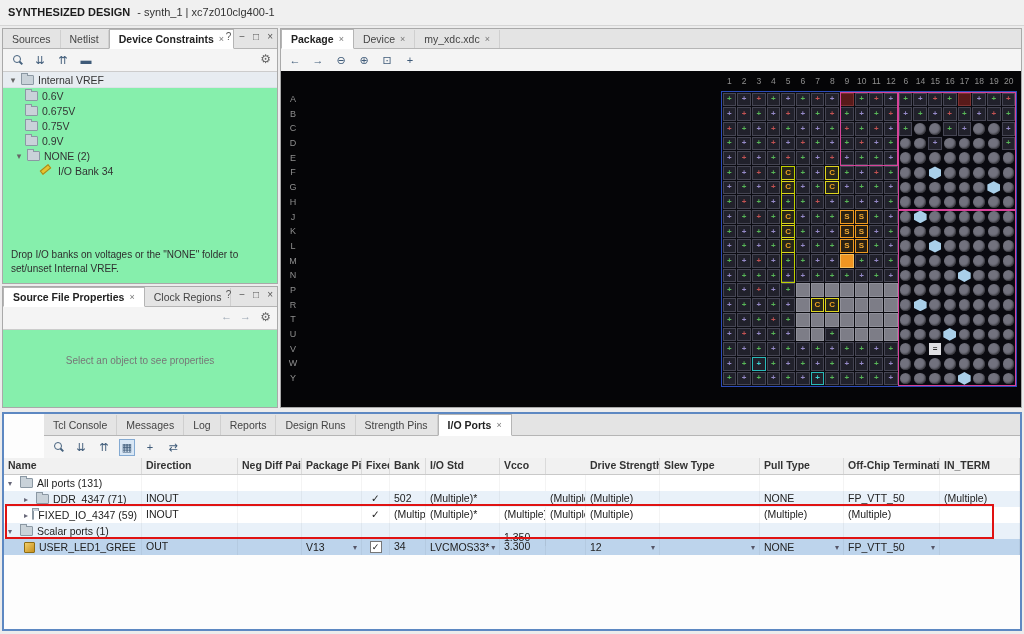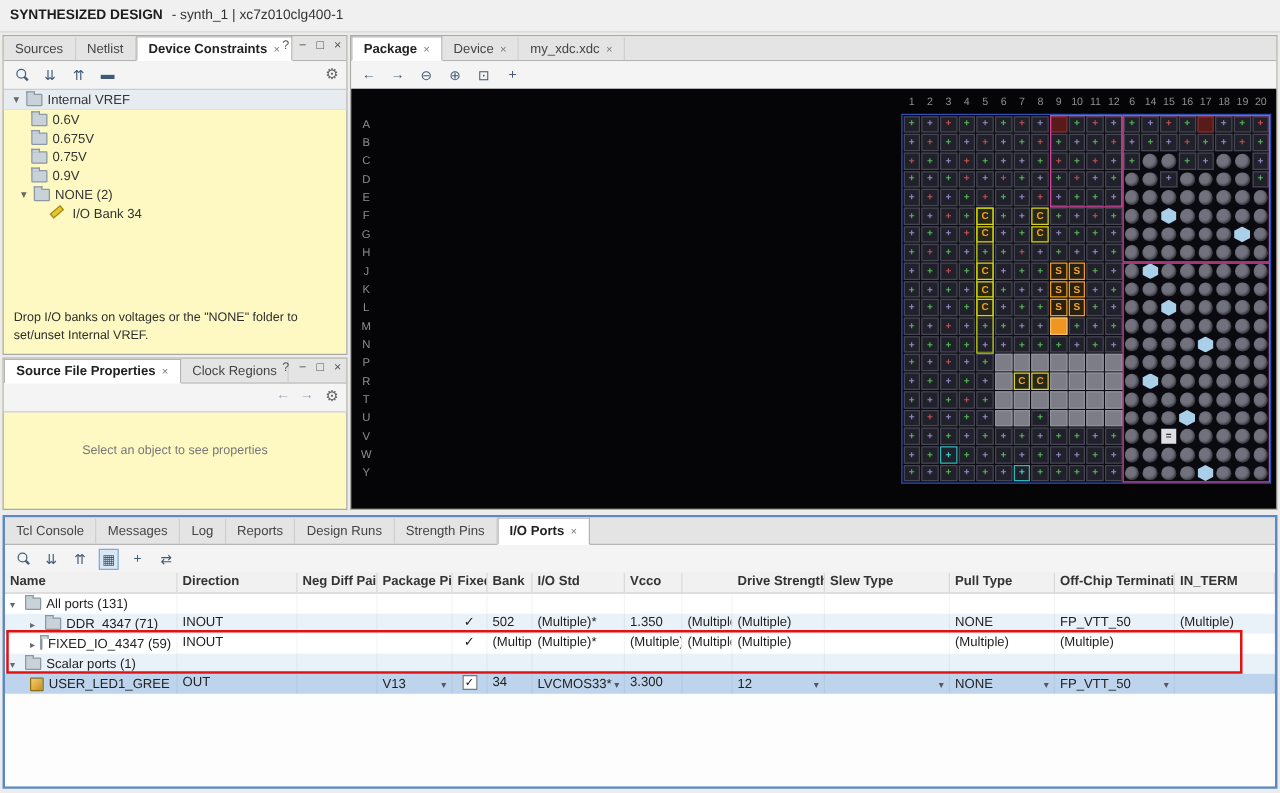--- a/index.html
+++ b/index.html
@@ -5,21 +5,21 @@
   html,body{margin:0;padding:0;}
   body{width:1024px;height:634px;font-family:"Liberation Sans","DejaVu Sans",sans-serif;background:#ececec;overflow:hidden;}
   .app{position:relative;width:1024px;height:634px;background:#ececec;}
 
   
   .titlebar{position:absolute;left:0;top:0;width:100%;height:26px;background:#f0f0f0;border-bottom:1px solid #d5d5d5;box-sizing:border-box;padding:6px 0 0 8px;font-size:11px;color:#1c1c1c;}
   .titlebar .tmain{font-weight:bold;}
   .titlebar .tsub{margin-left:4px;color:#333;}
 
   
-  .panel{position:absolute;background:#fef9c3;border:1px solid #a9a9a9;box-sizing:border-box;}
+  .panel{position:absolute;background:#86efac;border:1px solid #a9a9a9;box-sizing:border-box;}
   .tabbar{height:19px;background:#e4e4e4;border-bottom:1px solid #b5b5b5;display:flex;align-items:flex-end;position:relative;}
   .tab{height:18px;line-height:18px;padding:0 9px;font-size:10.5px;color:#444;display:flex;align-items:center;gap:5px;border-right:1px solid #cfcfcf;cursor:default;}
   .tab.active{background:#fff;border:1px solid #b5b5b5;border-bottom:1px solid #fff;font-weight:bold;color:#222;margin-bottom:-1px;}
   .tab .x{font-size:9px;color:#777;font-weight:normal;}
   .winbtns{position:absolute;right:4px;top:2px;display:flex;gap:8px;font-size:10px;color:#555;}
   .winbtns span{cursor:default;}
   .toolbar{height:22px;background:#f4f4f4;border-bottom:1px solid #cccccc;display:flex;align-items:center;padding:0 6px;gap:7px;position:relative;}
   .tbi{min-width:14px;height:15px;display:inline-flex;align-items:center;justify-content:center;font-size:11px;color:#3e5a78;cursor:default;border:1px solid transparent;}
   .tbi.pressed{background:#d9e7f5;border:1px solid #84aad2;}
   .gear{position:absolute;right:6px;top:3px;font-size:12px;color:#666;}
@@ -62,21 +62,21 @@
   .clk{background:#27271a;border:1px solid #ddd41f;color:#efa21f;margin:0.5px;}
   .cfg{background:#2b2113;border:1px solid #ef9a21;color:#f1a832;margin:0.5px;}
   .of{background:#ef9522;border:1px solid #f7bf5e;margin:0.5px;}
   .ball{background:#72727e;border-radius:50%;margin:1.5px;box-shadow:inset -1px -1px 2px rgba(0,0,0,0.55);}
   .hexp{background:#a9cfe9;margin:1px;clip-path:polygon(50% 0,100% 27%,100% 73%,50% 100%,0 73%,0 27%);}
   .gcell{background:#7d7d87;border:1px solid #90909a;margin:0.5px;}
   .wcell{background:#e0e0e4;color:#333;margin:1.5px;}
   .region{position:absolute;pointer-events:none;box-sizing:border-box;}
 
   
-  #console{left:2px;top:412px;width:1020px;height:219px;border:2px solid #5d88c2;background:#fdfdfd;}
+  #console{left:2px;top:412px;width:1020px;height:219px;border:2px solid #5d88c2;background:#fdfdfd;padding-left:40px;}
   #console .tabbar{height:21px;}
   #console .tab{height:20px;line-height:20px;}
   .io-table{position:absolute;left:0;right:0;top:44px;bottom:0;background:#fdfdfd;overflow:hidden;}
   .thead{display:flex;height:16px;background:#f1f1f1;border-bottom:1px solid #c9c9c9;font-size:10.5px;color:#333;font-weight:bold;}
   .hcell{box-sizing:border-box;padding:1px 4px;border-right:1px solid #dadada;overflow:hidden;white-space:nowrap;}
   .tbody{position:relative;}
   .trow{display:flex;height:16px;font-size:10.5px;color:#222;background:#fff;}
   .trow.alt{background:#e9f1f9;}
   .trow.sel{background:#bdd4ec;}
   .tcell{box-sizing:border-box;padding:0 4px;height:16px;line-height:15px;overflow:hidden;white-space:nowrap;border-right:1px solid rgba(0,0,0,0.045);}
@@ -750,21 +750,21 @@
               <span class="arr">▸</span>
               <span class="fold"></span>
               <span>DDR_4347 (71)</span>
             </div>
             <div class="tcell" style="width: 96px;">INOUT</div>
             <div class="tcell" style="width: 64px;"></div>
             <div class="tcell" style="width: 60px;"></div>
             <div class="tcell ctr" style="width: 28px;">✓</div>
             <div class="tcell" style="width: 36px;">502</div>
             <div class="tcell" style="width: 74px;">(Multiple)*</div>
-            <div class="tcell" style="width: 46px;">1.350</div>
+            <div class="tcell" style="width: 46px; margin-top: 39px;">1.350</div>
             <div class="tcell" style="width: 40px;">(Multiple)</div>
             <div class="tcell" style="width: 74px;">(Multiple)</div>
             <div class="tcell" style="width: 100px;"></div>
             <div class="tcell" style="width: 84px;">NONE</div>
             <div class="tcell" style="width: 96px;">FP_VTT_50</div>
             <div class="tcell" style="width: 80px;">(Multiple)</div>
             <div class="filler"></div>
           </div>
           <div class="trow">
             <div class="tcell ncell" style="width: 138px; padding-left: 20px;">

